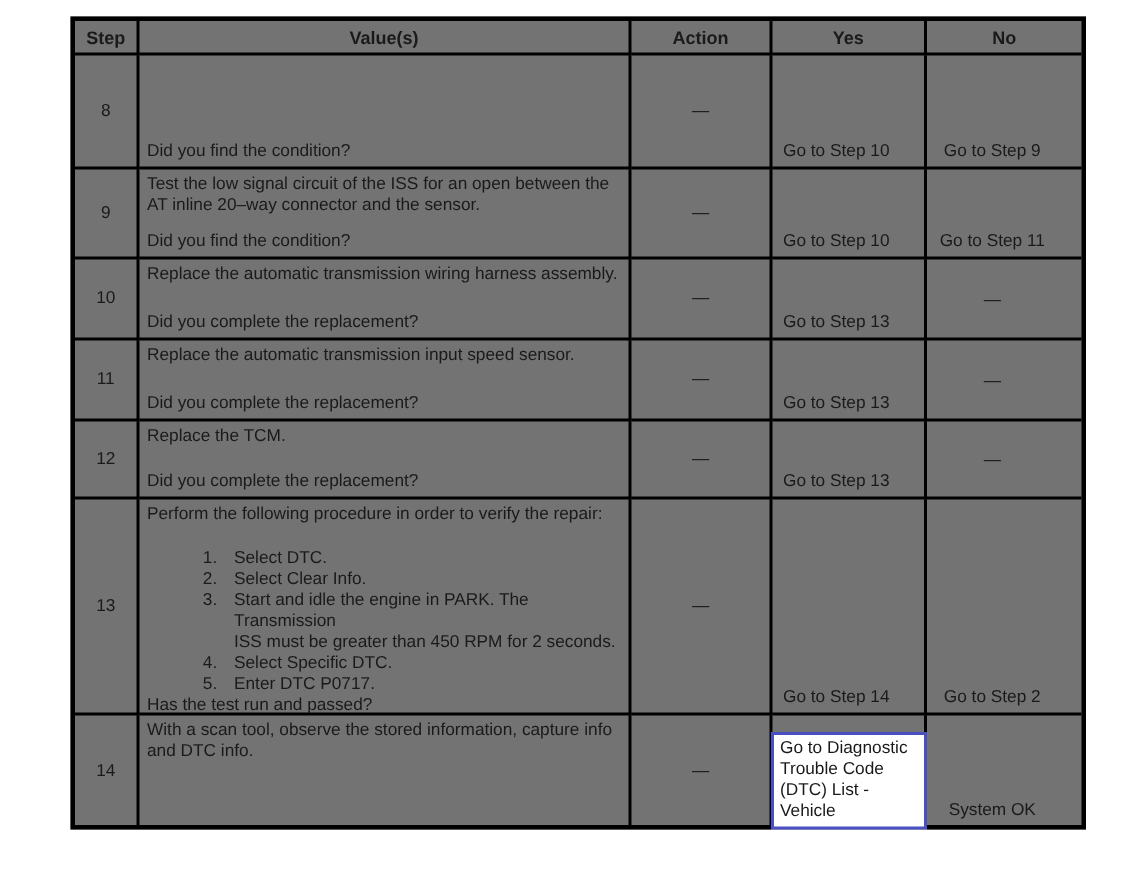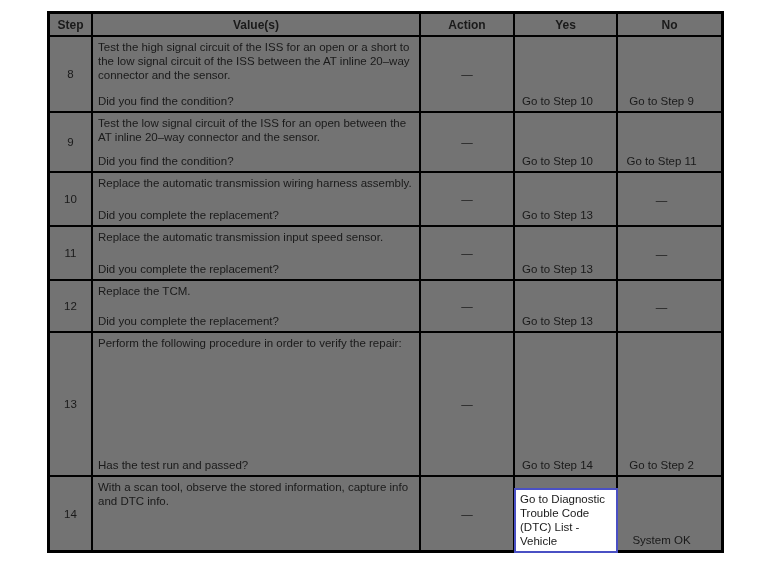--- a/index.html
+++ b/index.html
@@ -79,23 +79,20 @@
   <div class="grid">
 
     <div class="cell head">Step</div>
     <div class="cell head">Value(s)</div>
     <div class="cell head">Action</div>
     <div class="cell head">Yes</div>
     <div class="cell head">No</div>
 
     <div class="cell cstep">8</div>
     <div class="cell caction">
-      <div class="para">Test the high signal circuit of the ISS for an open or a short to
-the low signal circuit of the ISS between the AT inline 20–way
-connector and the sensor.</div>
       <div class="question">Did you find the condition?</div>
     </div>
     <div class="cell cval">—</div>
     <div class="cell cyn">
         <span class="goto">Go to Step 10</span>
       </div>
     <div class="cell cyn">
         <span class="goto">Go to Step 9</span>
       </div>
 
@@ -142,20 +139,28 @@
     </div>
     <div class="cell cval">—</div>
     <div class="cell cyn">
         <span class="goto">Go to Step 13</span>
       </div>
     <div class="cell cyn mid">—</div>
 
     <div class="cell cstep">13</div>
     <div class="cell caction">
       <div class="para">Perform the following procedure in order to verify the repair:</div>
+      <ol class="proc-list">
+        <li>Select DTC.</li>
+        <li>Select Clear Info.</li>
+        <li>Start and idle the engine in PARK. The Transmission
+ISS must be greater than 450 RPM for 2 seconds.</li>
+        <li>Select Specific DTC.</li>
+        <li>Enter DTC P0717.</li>
+      </ol>
       <div class="question">Has the test run and passed?</div>
     </div>
     <div class="cell cval">—</div>
     <div class="cell cyn">
         <span class="goto">Go to Step 14</span>
       </div>
     <div class="cell cyn">
         <span class="goto">Go to Step 2</span>
       </div>
 

